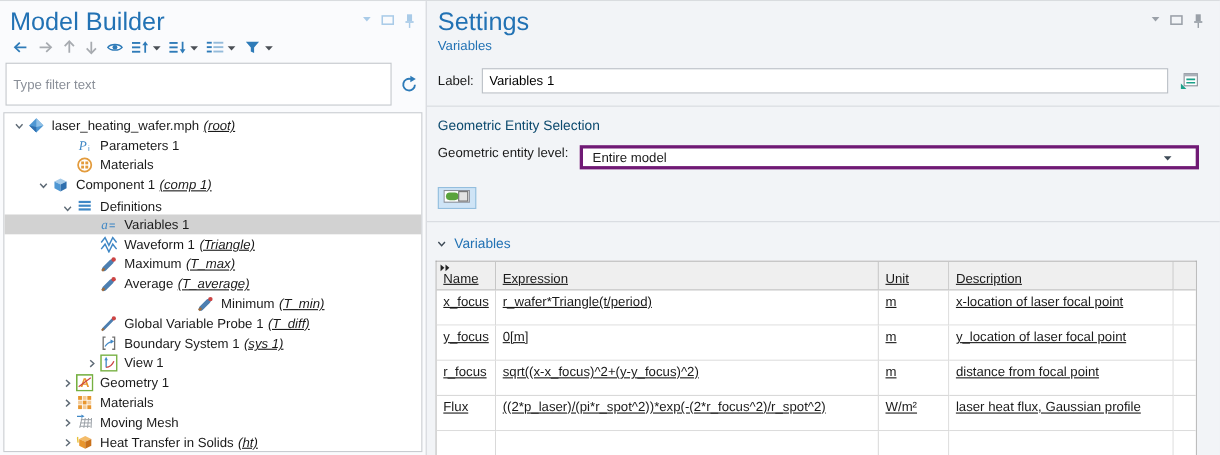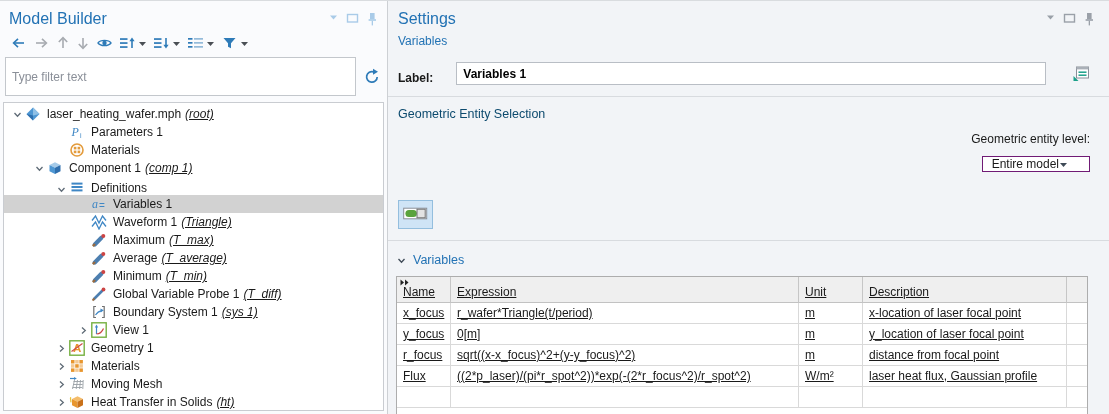--- a/index.html
+++ b/index.html
@@ -11,21 +11,21 @@
   }
   .app { display:flex; width:1109px; height:414px; border-top:1px solid #d9dcdf; }
 
   
   .mb-panel {
     flex:0 0 388px; width:388px; background:#fafbfd;
     border-right:1px solid #cdd0d4; display:flex; flex-direction:column;
     padding:0 3px 3px 3px;
   }
   .panel-head { display:flex; justify-content:space-between; align-items:flex-start; padding:6px 6px 0 6px; }
-  .panel-title { font-size:16px; font-weight:400; color:#2272b4; line-height:24px; }
+  .panel-title { font-size:23px; font-weight:400; color:#2272b4; line-height:24px; }
   .win-icons { display:flex; gap:7px; margin-top:5px; }
   .win-icons.blue { color:#a9cbe8; }
   .win-icons.gray { color:#9aa0a8; }
   .win-btn { display:inline-flex; }
   .win-btn svg { display:block; }
 
   .mb-toolbar { display:flex; align-items:center; padding:4px 2px 5px 5px; }
   .tb-btn { display:inline-flex; align-items:center; color:#2e7bb8; padding:0 2px; margin-right:2px; }
   .tb-btn.disabled { color:#a7abb0; }
   .tb-btn .icon svg { display:block; }
@@ -43,40 +43,40 @@
   .t-icon { width:17px; min-width:17px; height:16px; display:inline-flex; margin-right:5px; }
   .t-icon svg { display:block; }
   .t-label { font-size:12px; }
   .t-tag { font-style:italic; margin-left:4px;text-decoration:underline; }
 
   
   .settings-panel { flex:1; background:#f2f4f7; display:flex; flex-direction:column; overflow:hidden; }
   .settings-panel .panel-head { padding:6px 14px 0 10px; }
   .s-sub { color:#2272b4; font-size:12px; margin:3px 0 0 10px; }
 
-  .label-row { display:flex; align-items:flex-end; margin:13px 16px 0 10px; gap:23px;font-weight:bold; }
+  .label-row { display:flex; align-items:center; margin:13px 16px 0 10px; gap:7px; }
   .fld-label { color:#1a1a1a; }
   .text-input { flex:1; height:23px; border:1px solid #b9bec5; padding:0 6px; font:inherit; background:#fff; outline:none; }
   .icon-btn { width:24px; height:24px; display:inline-flex; align-items:center; justify-content:center; }
 
   .sep { border:none; border-top:1px solid #d8dbdf; margin:11px 0 0 0; height:0; }
 
   .section-heading { color:#0c4a6e; font-size:12.5px; padding:10px 10px 0 10px; }
-  .field-row { display:flex; align-items:flex-end; margin:11px 19px 16px 10px; gap:10px;flex-direction:column; }
-  .combo { flex:1; height:22px; background:#fff; border:1px solid #701a75; display:flex; align-items:center; justify-content:space-between; padding:0 21px 0 9px; }
+  .field-row { display:flex; align-items:flex-start; margin:11px 19px 4px 10px; gap:10px; }
+  .combo { flex:1; height:22px; background:#fff; border:3px solid #701a75; display:flex; align-items:center; justify-content:space-between; padding:0 21px 0 9px; }
   .combo-chev { color:#3e4a56; display:inline-flex; }
 
   .toggle-btn { width:35px; height:29px; margin:12px 0 0 10px; background:#cfe4f6; border:1px solid #94bede; display:flex; align-items:center; justify-content:center; }
 
   .vars-heading { display:flex; align-items:center; gap:6px; padding:12px 10px 0 8px; color:#2272b4; font-size:12.5px; }
   .sec-chev { display:inline-flex; }
 
   .var-table { margin:9px 0 0 8px; width:692px; flex:1; background:#fff; border:1px solid #adadad; border-bottom:none; }
   .vt-row { display:grid; grid-template-columns:54px 348px 64px 204px 1fr;text-decoration:underline; }
-  .vt-cell { padding:0 6px; height:21px; line-height:20px; border-right:1px solid #d9d9d9; border-bottom:1px solid #d9d9d9; overflow:hidden; white-space:nowrap; background:#fff; }
+  .vt-cell { padding:0 6px; height:32px; line-height:20px; border-right:1px solid #d9d9d9; border-bottom:1px solid #d9d9d9; overflow:hidden; white-space:nowrap; background:#fff; }
   .vt-cell:last-child { border-right:none; }
   .vt-hcell { height:26px; background:#efefef; border-right:1px solid #c6c6c6; border-bottom:1px solid #c2c2c2; display:flex; align-items:flex-end; padding-bottom:3px; position:relative; line-height:14px; }
   .vt-hcell .corner { position:absolute; top:2px; left:3px; display:inline-flex; }
 </style>
 </head>
 <body>
 
 <div class="app">
 
   <aside class="mb-panel">
@@ -333,21 +333,21 @@
           <span class="t-icon">
             <svg width="16" height="16" viewBox="0 0 16 16" xmlns="http://www.w3.org/2000/svg">
               <line x1="3.8" y1="12.4" x2="10.4" y2="5.8" stroke="#4d7fb0" stroke-width="4.2" stroke-linecap="round"></line>
               <line x1="1.8" y1="14.2" x2="4" y2="12" stroke="#9a6b3f" stroke-width="2.4"></line>
               <circle cx="12.3" cy="3.9" r="2" fill="#cc4444"></circle>
             </svg>
           </span>
           <span class="t-label">Average</span>
           <span class="t-tag">(T_average)</span>
         </div>
-        <div class="tree-row" style="padding-left: 72px;">
+        <div class="tree-row" style="padding-left: 72px; justify-content: center;">
           <span class="expander"></span>
           <span class="t-icon">
             <svg width="16" height="16" viewBox="0 0 16 16" xmlns="http://www.w3.org/2000/svg">
               <line x1="3.8" y1="12.4" x2="10.4" y2="5.8" stroke="#4d7fb0" stroke-width="4.2" stroke-linecap="round"></line>
               <line x1="1.8" y1="14.2" x2="4" y2="12" stroke="#9a6b3f" stroke-width="2.4"></line>
               <circle cx="12.3" cy="3.9" r="2" fill="#cc4444"></circle>
             </svg>
           </span>
           <span class="t-label">Minimum</span>
           <span class="t-tag">(T_min)</span>

